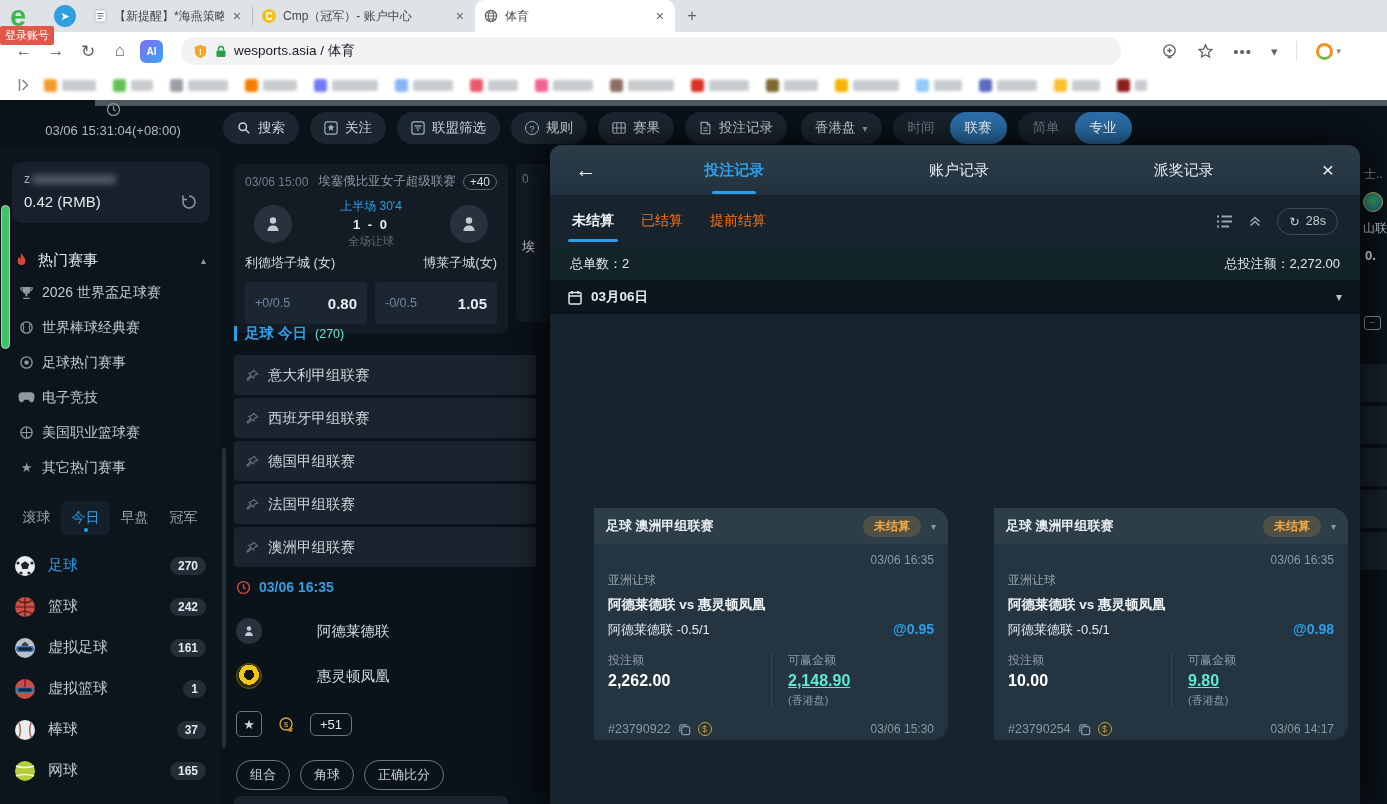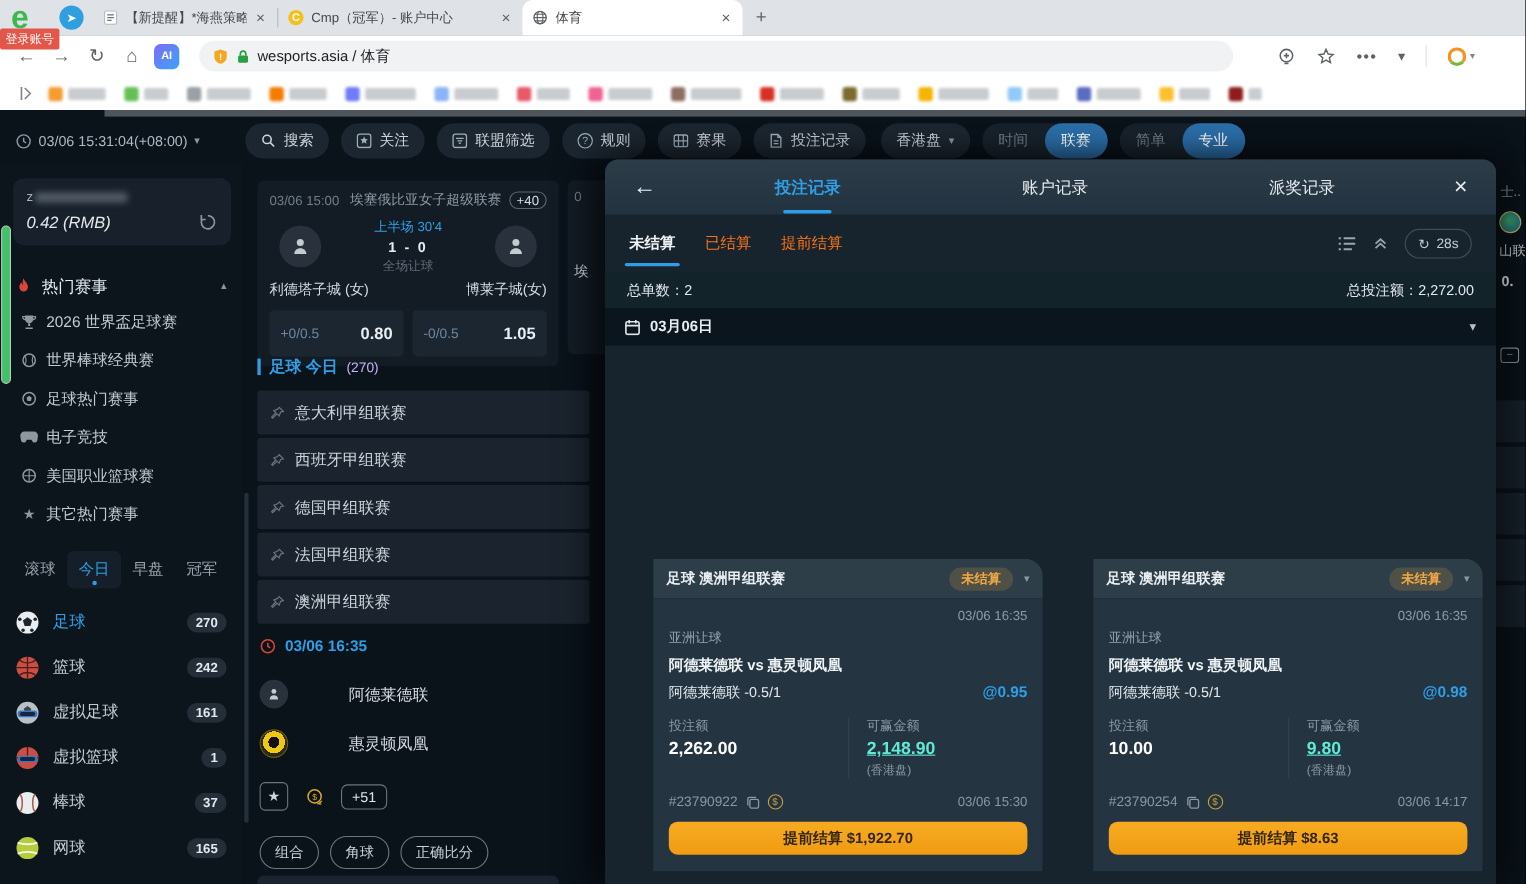--- a/index.html
+++ b/index.html
@@ -35,35 +35,35 @@
   .bm-expander { margin:0 14px 0 18px; color:#80868b; }
   .bm-row { display:flex; align-items:center; gap:17px; filter:blur(1.6px); }
   .bm { display:flex; align-items:center; gap:5px; }
   .bm i { width:13px; height:13px; border-radius:3px; display:block; }
   .bm b { height:11px; background:#c9cccf; border-radius:2px; display:block; }
 
   .hstrip { position:absolute; top:100px; left:95px; right:0; height:6px; background:#4e555c; }
 
   
   .pagenav { position:absolute; top:108px; left:0; width:100%; height:40px; display:flex; align-items:center; padding-left:14px; gap:11px; }
-  .timegrp { display:flex; align-items:center; gap:6px; color:#aeb9c2; font-size:13px; width:198px; }
+  .timegrp { display:flex; align-items:center; gap:6px; color:#aeb9c2; font-size:13px; width:198px;flex-direction:column; }
   .pill { height:32px; border-radius:16px; background:#1c2630; display:flex; align-items:center; gap:7px; padding:0 14px; font-size:13.5px; color:#ccd4db; }
   .pill .icon { display:inline-flex; color:#9fb0bd; }
   .q-circle { width:14px; height:14px; border:1.4px solid #9fb0bd; border-radius:50%; font-size:9.5px; display:inline-flex; align-items:center; justify-content:center; color:#9fb0bd; }
   .toggle { height:32px; border-radius:16px; background:#18222c; display:flex; align-items:center; }
   .topt { height:32px; display:flex; align-items:center; padding:0 15px; font-size:13.5px; color:#6e7b86; border-radius:16px; }
   .topt.on { background:#2b6ea8; color:#fff; }
   .chev { font-size:10px; color:#8b97a1; }
 
   
   .sidebar { position:absolute; top:148px; left:0; width:220px; height:656px; background:#0d151c; }
   .acct { margin:14px 10px 0 12px; background:#18212b; border-radius:10px; padding:10px 12px 12px; }
   .uline { display:flex; align-items:center; gap:2px; font-size:12px; color:#aab4bc; }
   .blurbar { width:84px; height:9px; background:#525c66; border-radius:2px; filter:blur(3px); }
-  .balline { display:flex; align-items:flex-end; margin-top:7px;font-style:italic; }
+  .balline { display:flex; align-items:flex-start; margin-top:7px; }
   .bal { font-size:15px; color:#e3e9ed; }
   .refbtn { margin-left:auto; color:#8d979f; font-size:16px; }
   .greenbar { position:absolute; left:1px; top:57px; width:9px; height:144px; border:1px solid #b9c9bd; border-radius:5px; background:#43c06a; }
   .hothead { display:flex; align-items:center; gap:9px; padding:0 14px; margin-top:22px; height:30px; }
   .hothead .t { font-size:15px; color:#e8edf0; flex:1; }
   .flame { color:#d8453a; display:inline-flex; }
   .hotlist .hitem { height:35px; display:flex; align-items:center; gap:7px; padding:0 18px; font-size:14px; color:#c2cbd2; }
   .hitem .icon { color:#8d98a1; display:inline-flex; width:17px; justify-content:center; }
   .stabs { display:flex; margin:16px 10px 0 12px; }
   .stab { width:49px; height:34px; display:flex; align-items:center; justify-content:center; font-size:14px; color:#97a2ab; position:relative; }
@@ -93,21 +93,21 @@
   .fodds { display:grid; grid-template-columns:1fr 1fr; gap:8px; margin-top:10px; }
   .obox { background:#1b2631; border-radius:4px; height:42px; display:flex; align-items:center; justify-content:space-between; padding:0 10px; }
   .ohcp { color:#6e87a0; font-size:12.5px; }
   .oval { color:#e9eef2; font-weight:bold; font-size:15px; }
   .feat2 { position:absolute; left:296px; top:16px; width:60px; height:158px; background:#131c25; border-radius:6px; padding:8px 6px; }
   .f2t { font-size:12px; color:#727e88; }
   .f2n { font-size:13px; color:#d5dbe1; margin-top:52px; }
   .msec { position:absolute; left:14px; top:176px; display:flex; align-items:center; gap:8px; }
   .mbar { width:3px; height:15px; background:#2e9fe6; }
   .msec .t { color:#2e9fe6; font-weight:bold; font-size:14.5px; }
-  .msec .c { color:#c4b5fd; font-size:12.5px; }
+  .msec .c { color:#5eead4; font-size:12.5px; }
   .leagues { position:absolute; left:14px; top:207px; width:302px; }
   .lrow { height:40px; background:#1b242e; border-radius:3px; margin-bottom:3px; display:flex; align-items:center; gap:9px; padding:0 12px; }
   .lrow .icon { color:#67727c; display:inline-flex; }
   .lrow .nm { font-size:14.5px; color:#cbd3da; }
   .mtime { position:absolute; left:16px; top:431px; display:flex; align-items:center; gap:8px; }
   .mtime .t { color:#2e9fe6; font-weight:bold; font-size:14px; }
   .teamrow { position:absolute; left:16px; display:flex; align-items:center; gap:10px; }
   .teamrow .nm { font-size:14.5px; color:#d6dce1;margin-left:45px; }
   .avatar.sm { width:26px; height:26px; }
   .crest { width:26px; height:26px; border-radius:50%; background:radial-gradient(circle at 50% 45%, #111 0 5px, #f0c814 5px 10px, #2a2a14 10px); border:1px solid #6a5d12; }
@@ -144,21 +144,21 @@
   .psubtab.on { color:#eef2f5; font-weight:bold; }
   .psubtab.on::after { content:''; position:absolute; left:-4px; right:-4px; bottom:-4px; height:3px; border-radius:2px; background:#2e9fe6; }
   .psub-right { margin-left:auto; display:flex; align-items:center; gap:15px; color:#9aa5ae; }
   .refpill { border:1px solid #3e4e58; border-radius:15px; height:27px; display:flex; align-items:center; gap:6px; padding:0 11px; font-size:12.5px; color:#c6ced4; }
   .pstats { height:33px; background:#12232a; display:flex; align-items:center; justify-content:space-between; padding:0 20px; font-size:13px; color:#e2e9ed; }
   .pdate { height:34px; background:#0b151d; display:flex; align-items:center; padding:0 18px; gap:9px; }
   .pdate .t { font-weight:bold; font-size:13.5px; color:#e8eef2; }
   .pdate .icon { color:#dfe6ea; display:inline-flex; }
   .pdate .chev { margin-left:auto; color:#b9c2ca; font-size:12px; }
 
-  .bcard { position:absolute; top:363px; width:380px; height:296px; border-radius:16px; overflow:hidden;padding-left:26px; }
+  .bcard { position:absolute; top:363px; width:380px; height:232px; border-radius:16px; overflow:hidden;padding-left:26px; }
   .bcard.c1 { left:18px; } .bcard.c2 { left:418px; }
   .chead { height:36px; background:#2d3e49; display:flex; align-items:center; gap:10px; padding:0 12px; }
   .chead .t { font-weight:bold; font-size:13px; color:#e9eef2; flex:1; }
   .badge { height:21px; border-radius:11px; background:rgba(240,164,62,.18); color:#f2a847; font-size:12px; font-weight:bold; display:flex; align-items:center; padding:0 11px; }
   .cbody { background:#243441; height:248px; padding:9px 14px 0; display:flex; flex-direction:column; }
   .ctime { align-self:flex-end; color:#8b9ca7; font-size:12px; }
   .cmkt { color:#95a4ae; font-size:12px; margin-top:5px; }
   .cmatch { color:#eef3f6; font-weight:bold; font-size:13.5px; margin-top:7px; }
   .cpickrow { display:flex; justify-content:space-between; margin-top:7px; }
   .cpick { font-size:13px; color:#e3eaef; }

